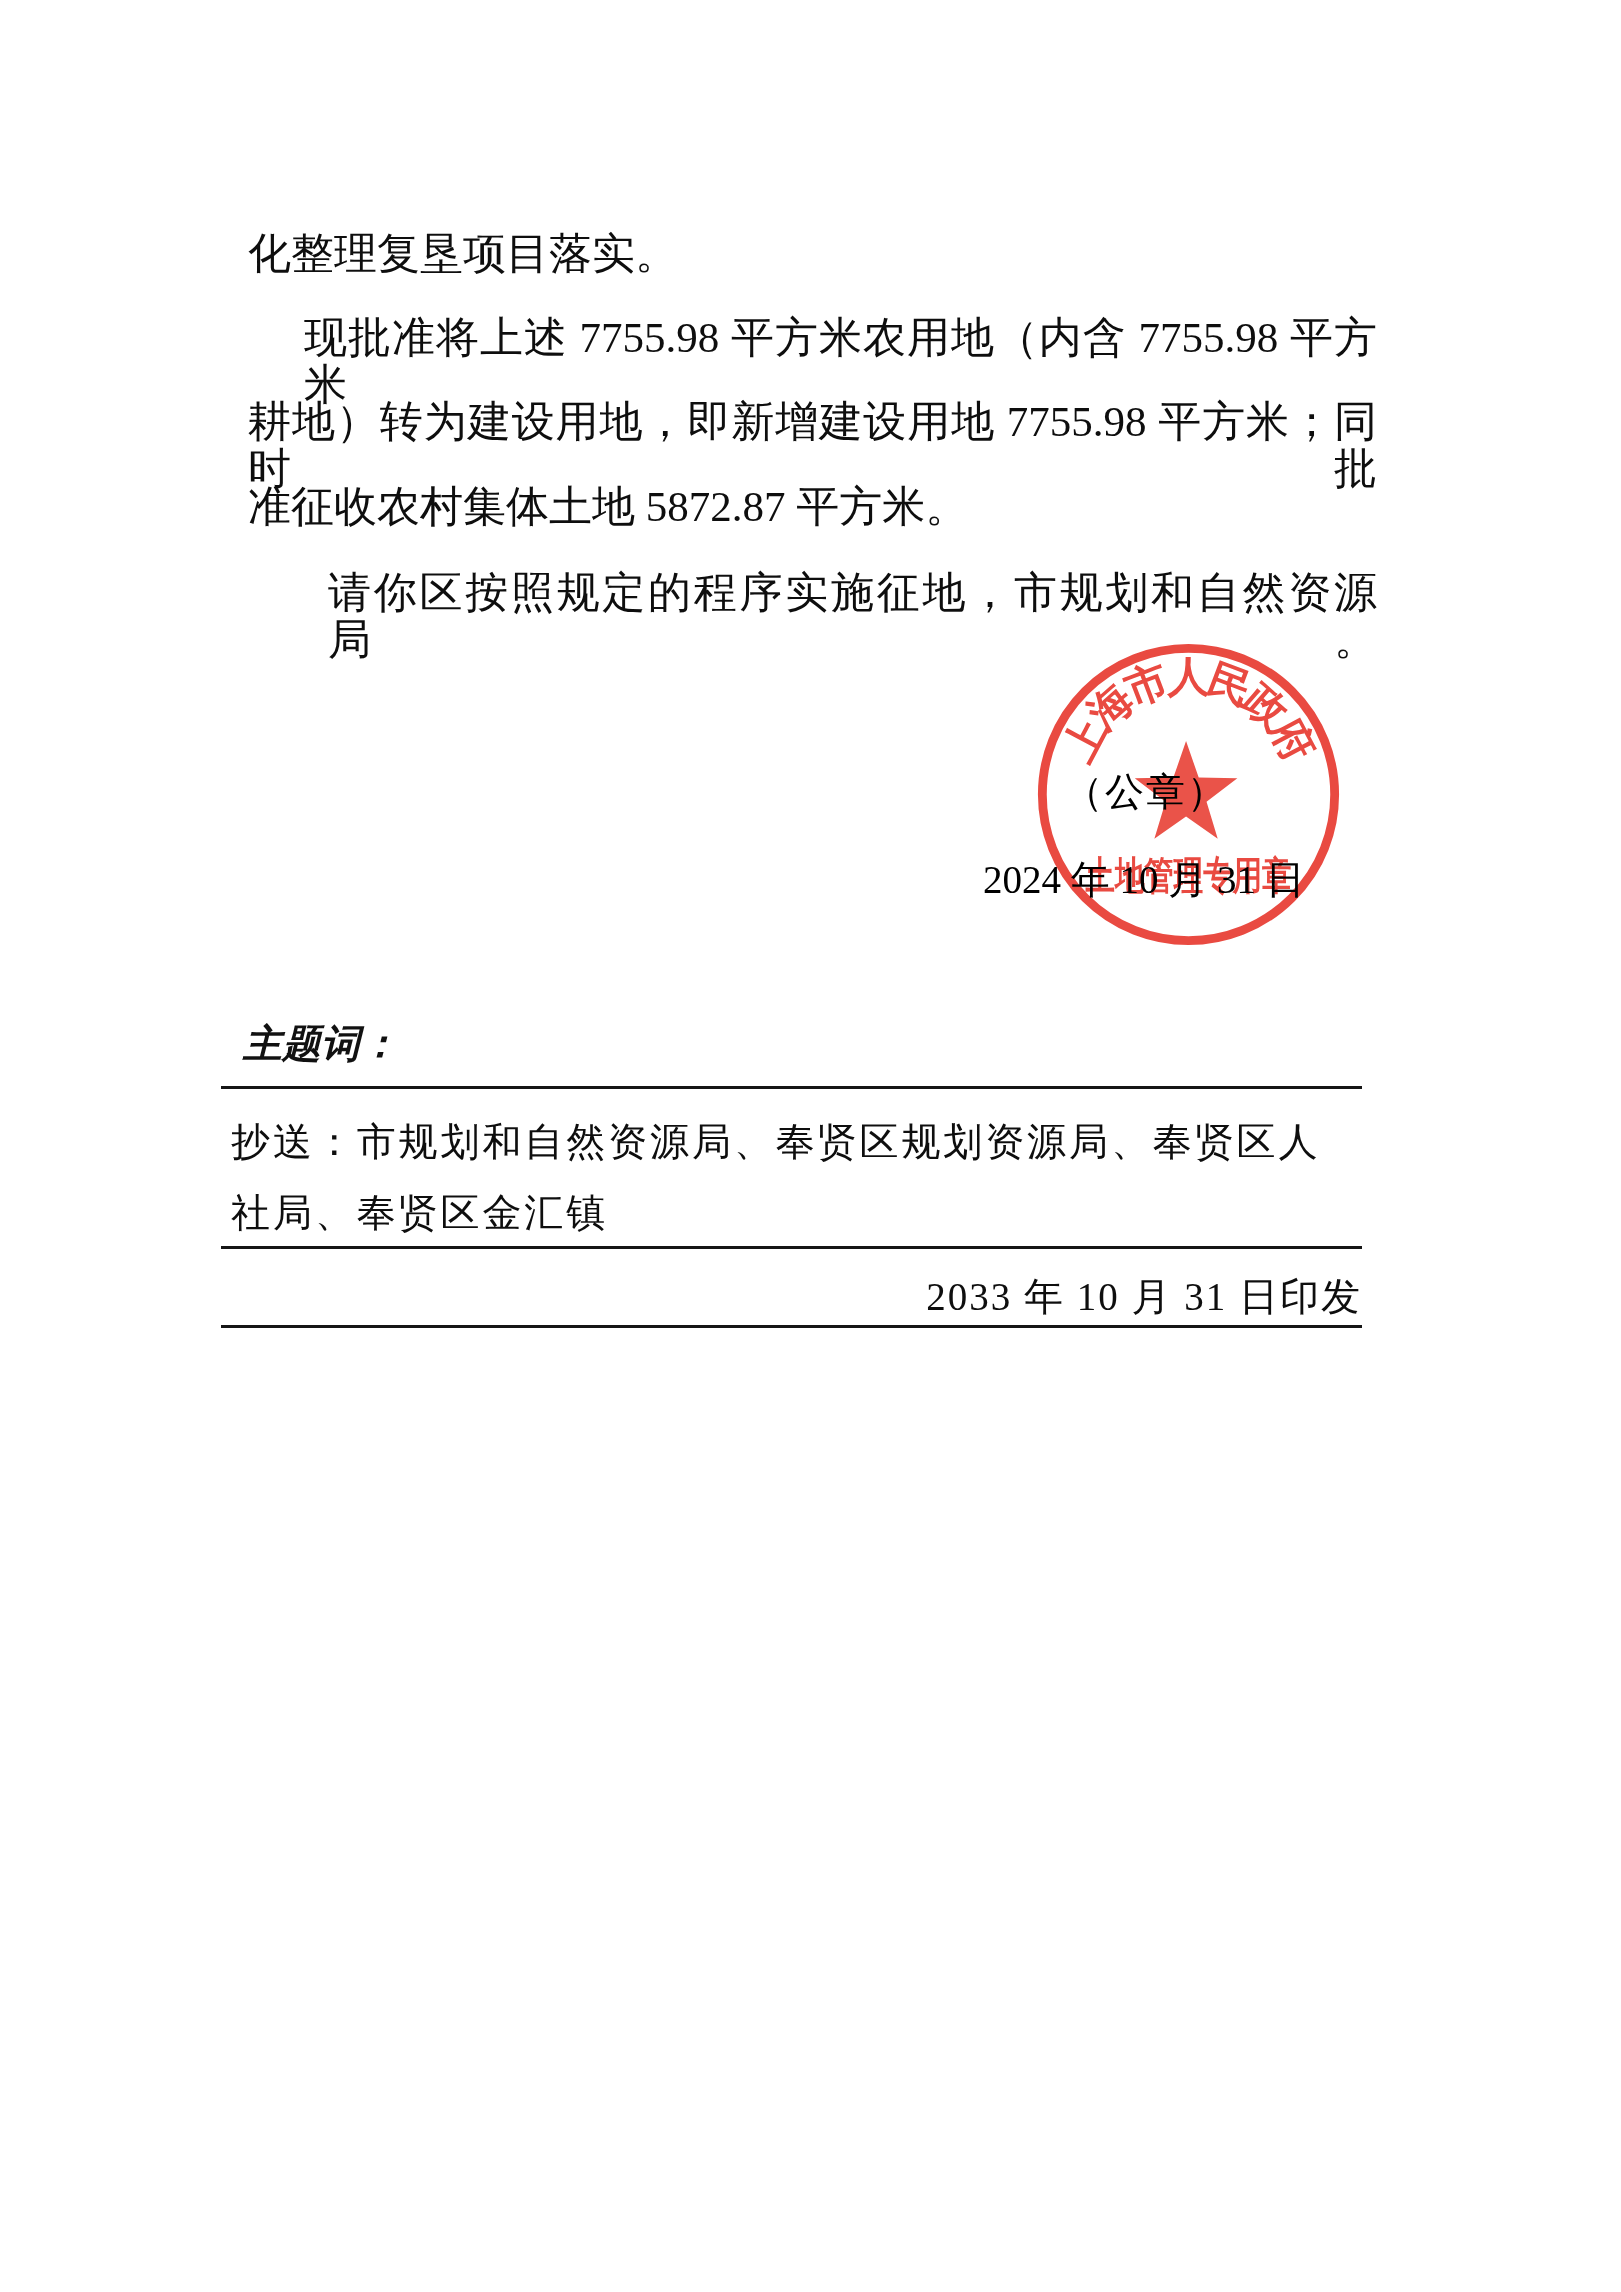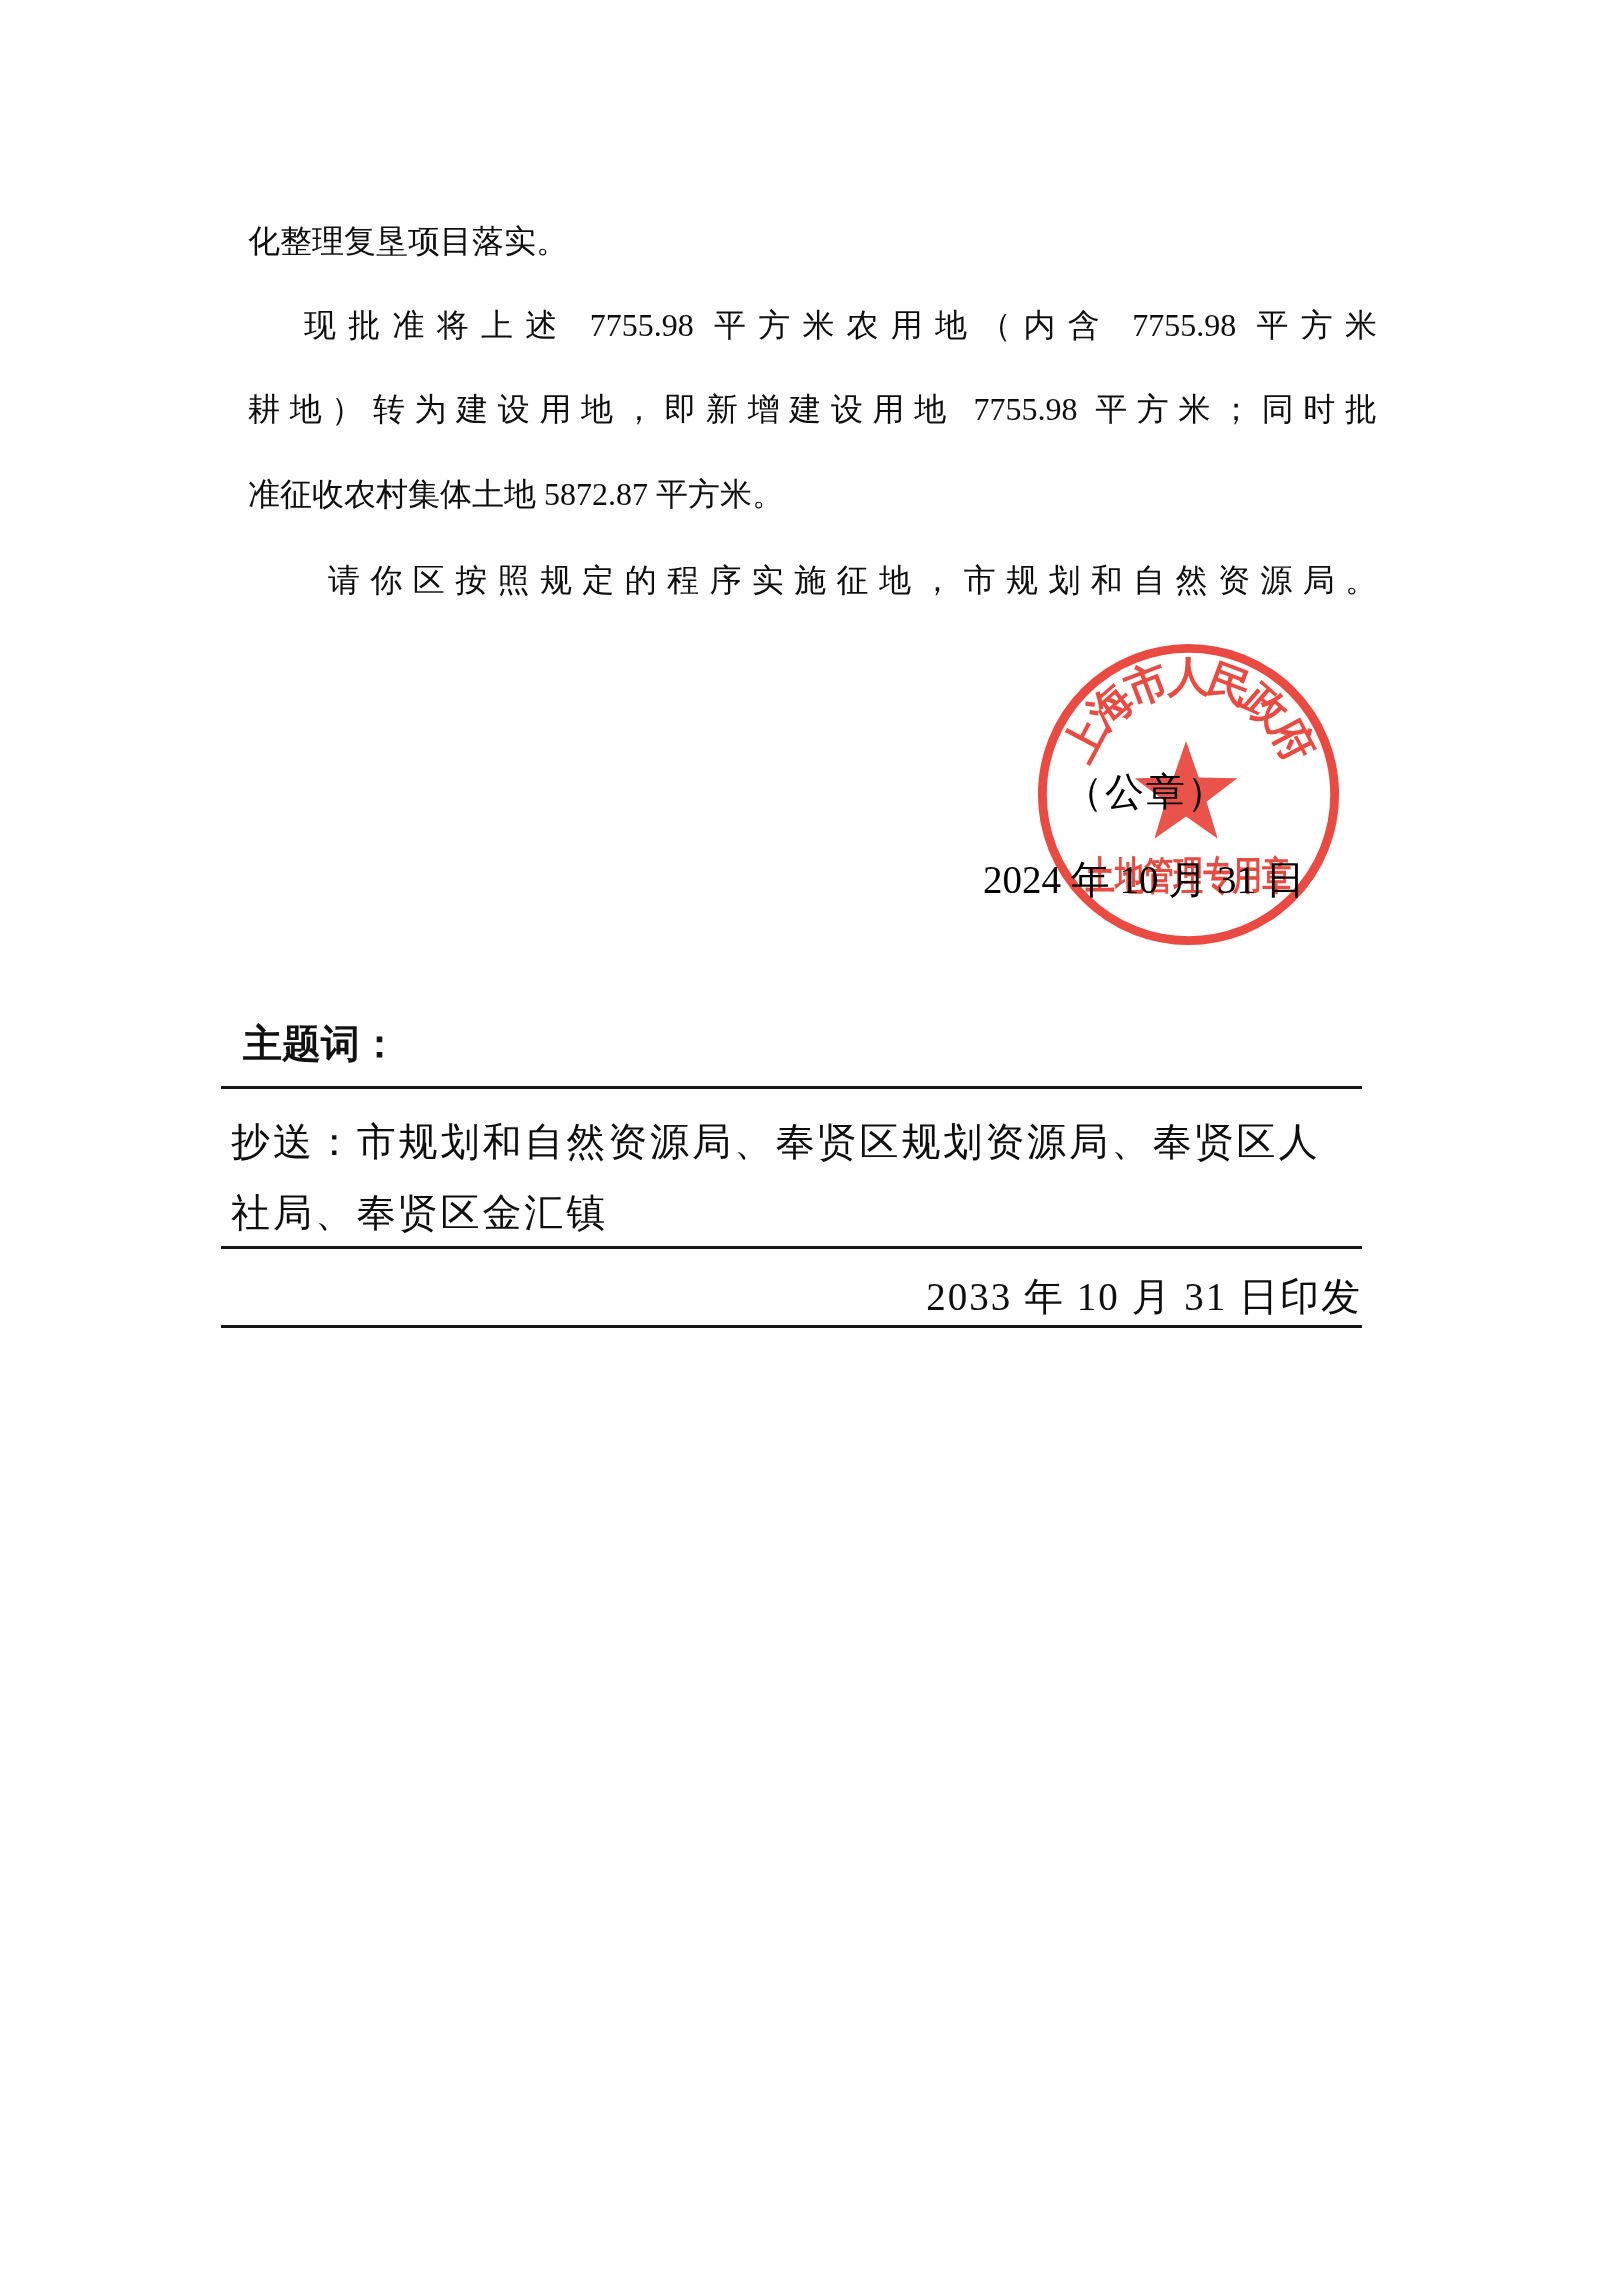--- a/index.html
+++ b/index.html
@@ -10,24 +10,25 @@
     background:#ffffff;
     overflow:hidden;
     font-family:"Liberation Serif","DejaVu Serif",serif;
     color:#0e0e0e;
   }
   
   .line{
     position:absolute;
     left:248px;
     width:1129px;
-    font-size:32px;
+    font-size:43px;
     line-height:47px;
     box-sizing:border-box;
     white-space:pre-wrap;
+    margin-top:12px;
   }
   .just{ text-align:justify; text-align-last:justify; }
   .l1{ top:218px; }
   .l2{ top:302px; padding-left:56px; }
   .l3{ top:386px; }
   .l4{ top:471px; }
   .l5{ top:557px; padding-left:80px; }
 
   
   .seal{
@@ -55,20 +56,21 @@
 
   
   .kw{
     position:absolute;
     left:243px; top:1020px;
     font-family:"Liberation Sans","DejaVu Sans",sans-serif;
     font-weight:700;
     font-size:39px;
     line-height:47px;
     color:#111111;
+    font-style:italic;
   }
   .rule{
     position:absolute;
     left:221px;
     width:1141px;
     height:2.9px;
     background:#161616;
   }
   .r1{ top:1086px; }
   .r2{ top:1246px; }

